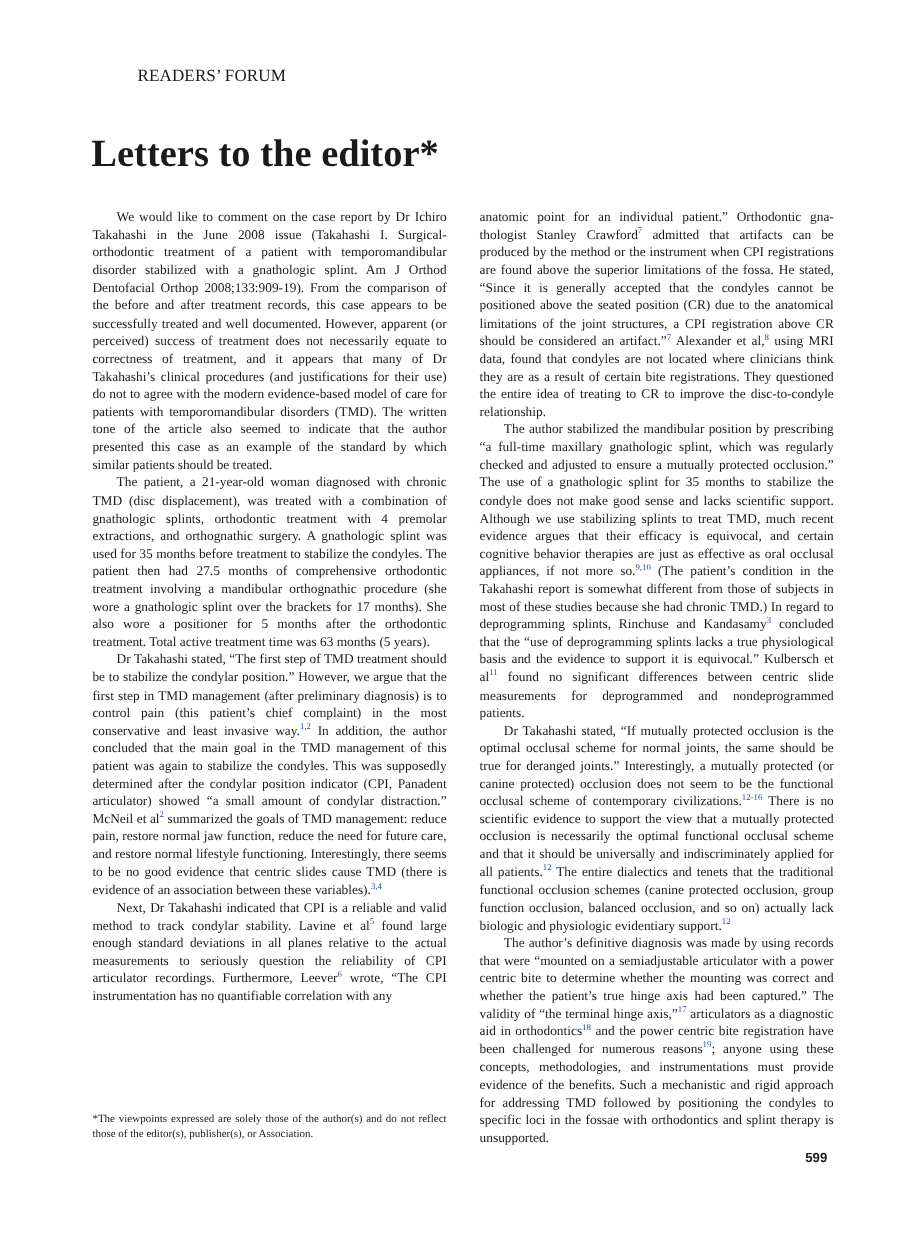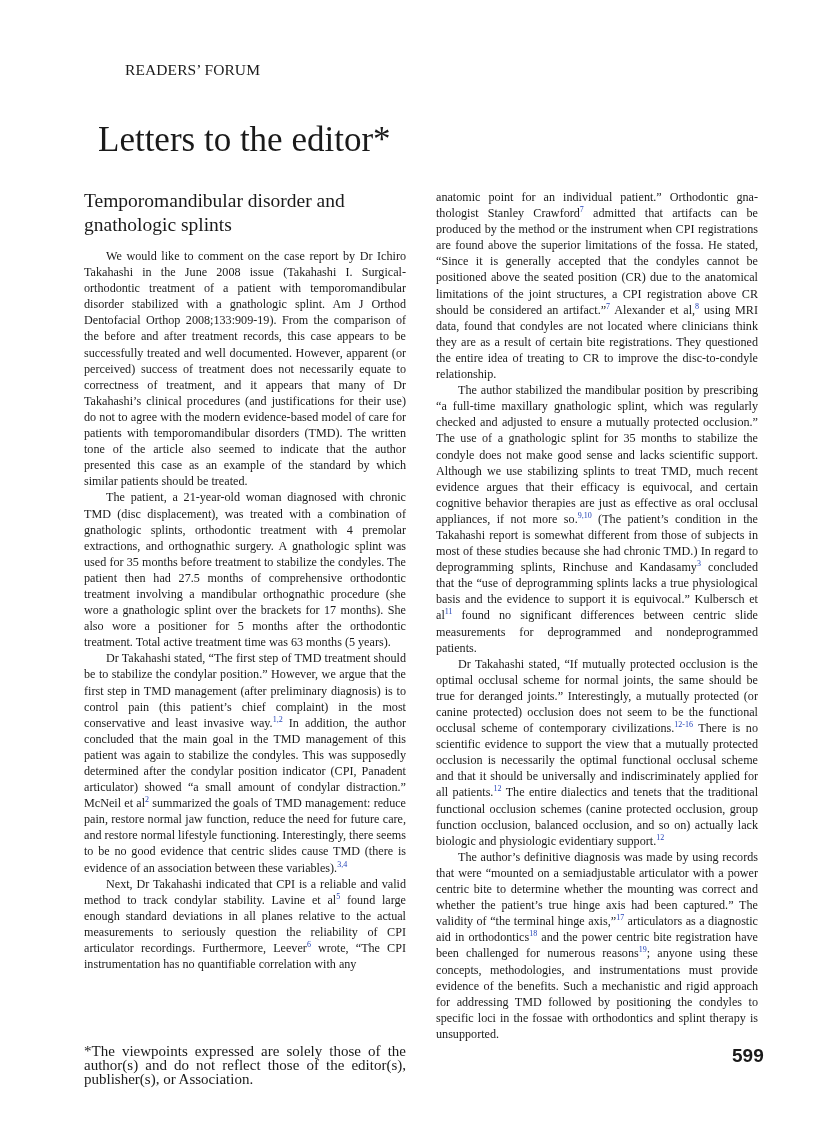--- a/index.html
+++ b/index.html
@@ -1,37 +1,36 @@
 <!DOCTYPE html>
 <html><head>
 <meta charset="utf-8">
 <style>
   html, body { margin: 0; padding: 0; background: #ffffff; }
   body { width: 838px; height: 1122px; position: relative; overflow: hidden;
          font-family: "Liberation Serif", serif; color: #1a1a1a; }
   .section-label { position: absolute; left: 84px; top: 61px; font-size: 15.5px; letter-spacing: 0.1px; margin-left: 41px; }
-  .page-title { position: absolute; left: 98px; top: 120px; font-size: 35px; margin: 0; font-weight: normal; }
+  .page-title { position: absolute; left: 83px; top: 120px; font-size: 35px; margin: 0; font-weight: bold; }
   .col { position: absolute; top: 189px; width: 322px; font-size: 12.15px; line-height: 16.1px; text-align: justify; }
   .col-left { left: 84px; }
   .col-right { left: 436px; top: 189px; }
   .article-title { font-size: 19.5px; line-height: 24px; font-weight: normal; margin: 0 0 11px 0; text-align: left; }
   p { margin: 0; text-indent: 22px; }
   p.noindent { text-indent: 0; }
   sup { color: #1f3fb5; font-size: 8px; line-height: 0; vertical-align: 5px; }
-  .footnote { position: absolute; left: 84px; top: 1011px; width: 322px; font-size: 15px; line-height: 14px; text-align: justify; margin-top: 33px; }
-  .page-number { position: absolute; left: 732px; top: 1045px; font-family: "Liberation Sans", sans-serif; font-weight: bold; font-size: 19px; }
+  .footnote { position: absolute; left: 84px; top: 1011px; width: 322px; font-size: 10px; line-height: 14px; text-align: justify; }
+  .page-number { position: absolute; left: 732px; top: 1045px; font-family: "Liberation Sans", sans-serif; font-weight: bold; font-size: 12px; }
 </style>
 </head>
 <body>
 
 <div class="section-label">READERS’ FORUM</div>
 <h1 class="page-title">Letters to the editor*</h1>
 
 <div class="col col-left">
-  <h2 class="article-title">Temporomandibular disorder and gnathologic splints</h2>
   <p>We would like to comment on the case report by Dr Ichiro Takahashi in the June 2008 issue (Takahashi I. Surgi­cal-orthodontic treatment of a patient with temporomandibu­lar disorder stabilized with a gnathologic splint. Am J Orthod Dentofacial Orthop 2008;133:909-19). From the comparison of the before and after treatment records, this case appears to be successfully treated and well documented. However, apparent (or perceived) success of treatment does not neces­sarily equate to correctness of treatment, and it appears that many of Dr Takahashi’s clinical procedures (and justifica­tions for their use) do not to agree with the modern evidence-based model of care for patients with temporomandibular disorders (TMD). The written tone of the article also seemed to indicate that the author presented this case as an example of the standard by which similar patients should be treated.</p>
   <p>The patient, a 21-year-old woman diagnosed with chronic TMD (disc displacement), was treated with a combination of gnathologic splints, orthodontic treatment with 4 premolar extractions, and orthognathic surgery. A gnathologic splint was used for 35 months before treatment to stabilize the condyles. The patient then had 27.5 months of comprehensive orthodontic treatment involving a mandibular orthognathic procedure (she wore a gnathologic splint over the brackets for 17 months). She also wore a positioner for 5 months after the orthodontic treatment. Total active treatment time was 63 months (5 years).</p>
   <p><span>Dr Takahashi stated, “The first step of TMD treatment should be to stabilize the condylar position.” However, we argue that the first step in TMD management (after prelimi­nary diagnosis) is to control pain (this patient’s chief com­plaint) in the most conservative and least invasive way.</span><sup>1,2</sup><span> In addition, the author concluded that the main goal in the TMD management of this patient was again to stabilize the con­dyles. This was supposedly determined after the condylar position indicator (CPI, Panadent articulator) showed “a small amount of condylar distraction.” McNeil et al</span><sup>2</sup><span> summarized the goals of TMD management: reduce pain, restore normal jaw function, reduce the need for future care, and restore normal lifestyle functioning. Interestingly, there seems to be no good evidence that centric slides cause TMD (there is evidence of an association between these variables).</span><sup>3,4</sup></p>
   <p><span>Next, Dr Takahashi indicated that CPI is a reliable and valid method to track condylar stability. Lavine et al</span><sup>5</sup><span> found large enough standard deviations in all planes relative to the actual measurements to seriously question the reliability of CPI articulator recordings. Furthermore, Leever</span><sup>6</sup><span> wrote, “The CPI instrumentation has no quantifiable correlation with any</span></p>
 </div>
 
 <div class="col col-right">
   <p class="noindent"><span>anatomic point for an individual patient.” Orthodontic gna­thologist Stanley Crawford</span><sup>7</sup><span> admitted that artifacts can be produced by the method or the instrument when CPI regis­trations are found above the superior limitations of the fossa. He stated, “Since it is generally accepted that the condyles cannot be positioned above the seated position (CR) due to the anatomical limitations of the joint structures, a CPI registration above CR should be considered an artifact.”</span><sup>7</sup><span> Alexander et al,</span><sup>8</sup><span> using MRI data, found that condyles are not located where clinicians think they are as a result of certain bite registrations. They questioned the entire idea of treating to CR to improve the disc-to-condyle relationship.</span></p>
   <p><span>The author stabilized the mandibular position by prescribing “a full-time maxillary gnathologic splint, which was regularly checked and adjusted to ensure a mutually protected occlusion.” The use of a gnathologic splint for 35 months to stabilize the condyle does not make good sense and lacks scientific support. Although we use stabilizing splints to treat TMD, much recent evidence argues that their efficacy is equivocal, and certain cognitive behavior therapies are just as effective as oral occlusal appliances, if not more so.</span><sup>9,10</sup><span> (The patient’s condition in the Takahashi report is somewhat different from those of subjects in most of these studies because she had chronic TMD.) In regard to deprogramming splints, Rinchuse and Kandasamy</span><sup>3</sup><span> concluded that the “use of deprogramming splints lacks a true physiological basis and the evidence to support it is equi­vocal.” Kulbersch et al</span><sup>11</sup><span> found no significant differences between centric slide measurements for deprogrammed and nondeprogrammed patients.</span></p>
   <p><span>Dr Takahashi stated, “If mutually protected occlusion is the optimal occlusal scheme for normal joints, the same should be true for deranged joints.” Interestingly, a mutually protected (or canine protected) occlusion does not seem to be the functional occlusal scheme of contemporary civilizations.</span><sup>12-16</sup><span> There is no scientific evidence to support the view that a mutually protected occlusion is necessarily the optimal functional occlusal scheme and that it should be universally and indiscriminately applied for all patients.</span><sup>12</sup><span> The entire dialectics and tenets that the traditional functional occlusion schemes (canine protected occlusion, group function occlusion, balanced occlusion, and so on) actually lack biologic and physiologic evidentiary support.</span><sup>12</sup></p>

